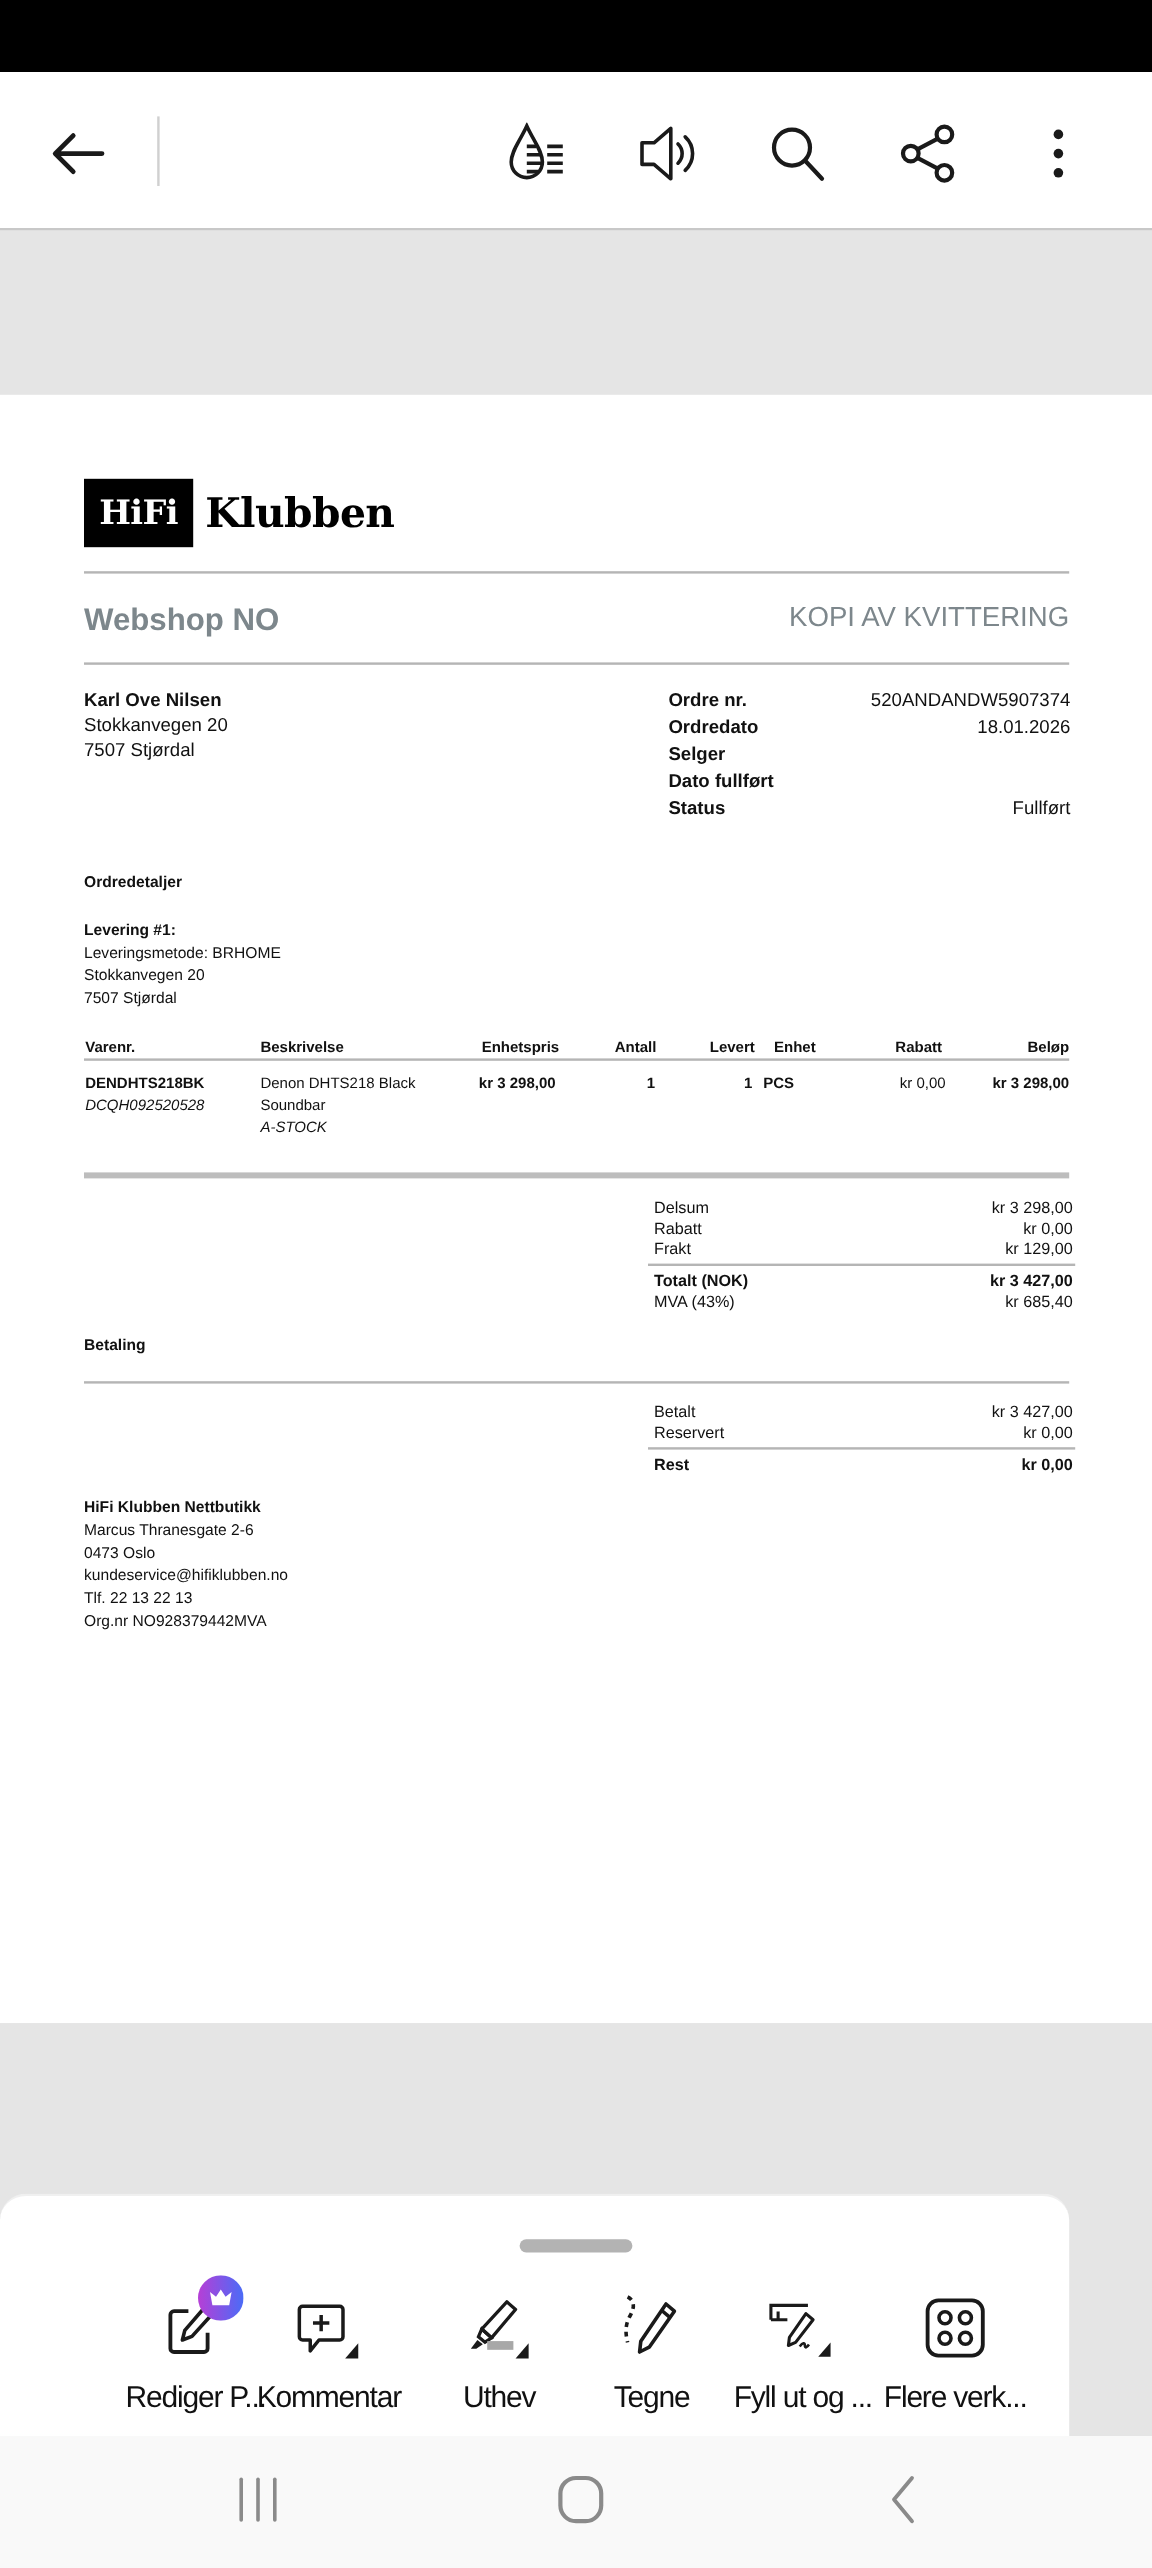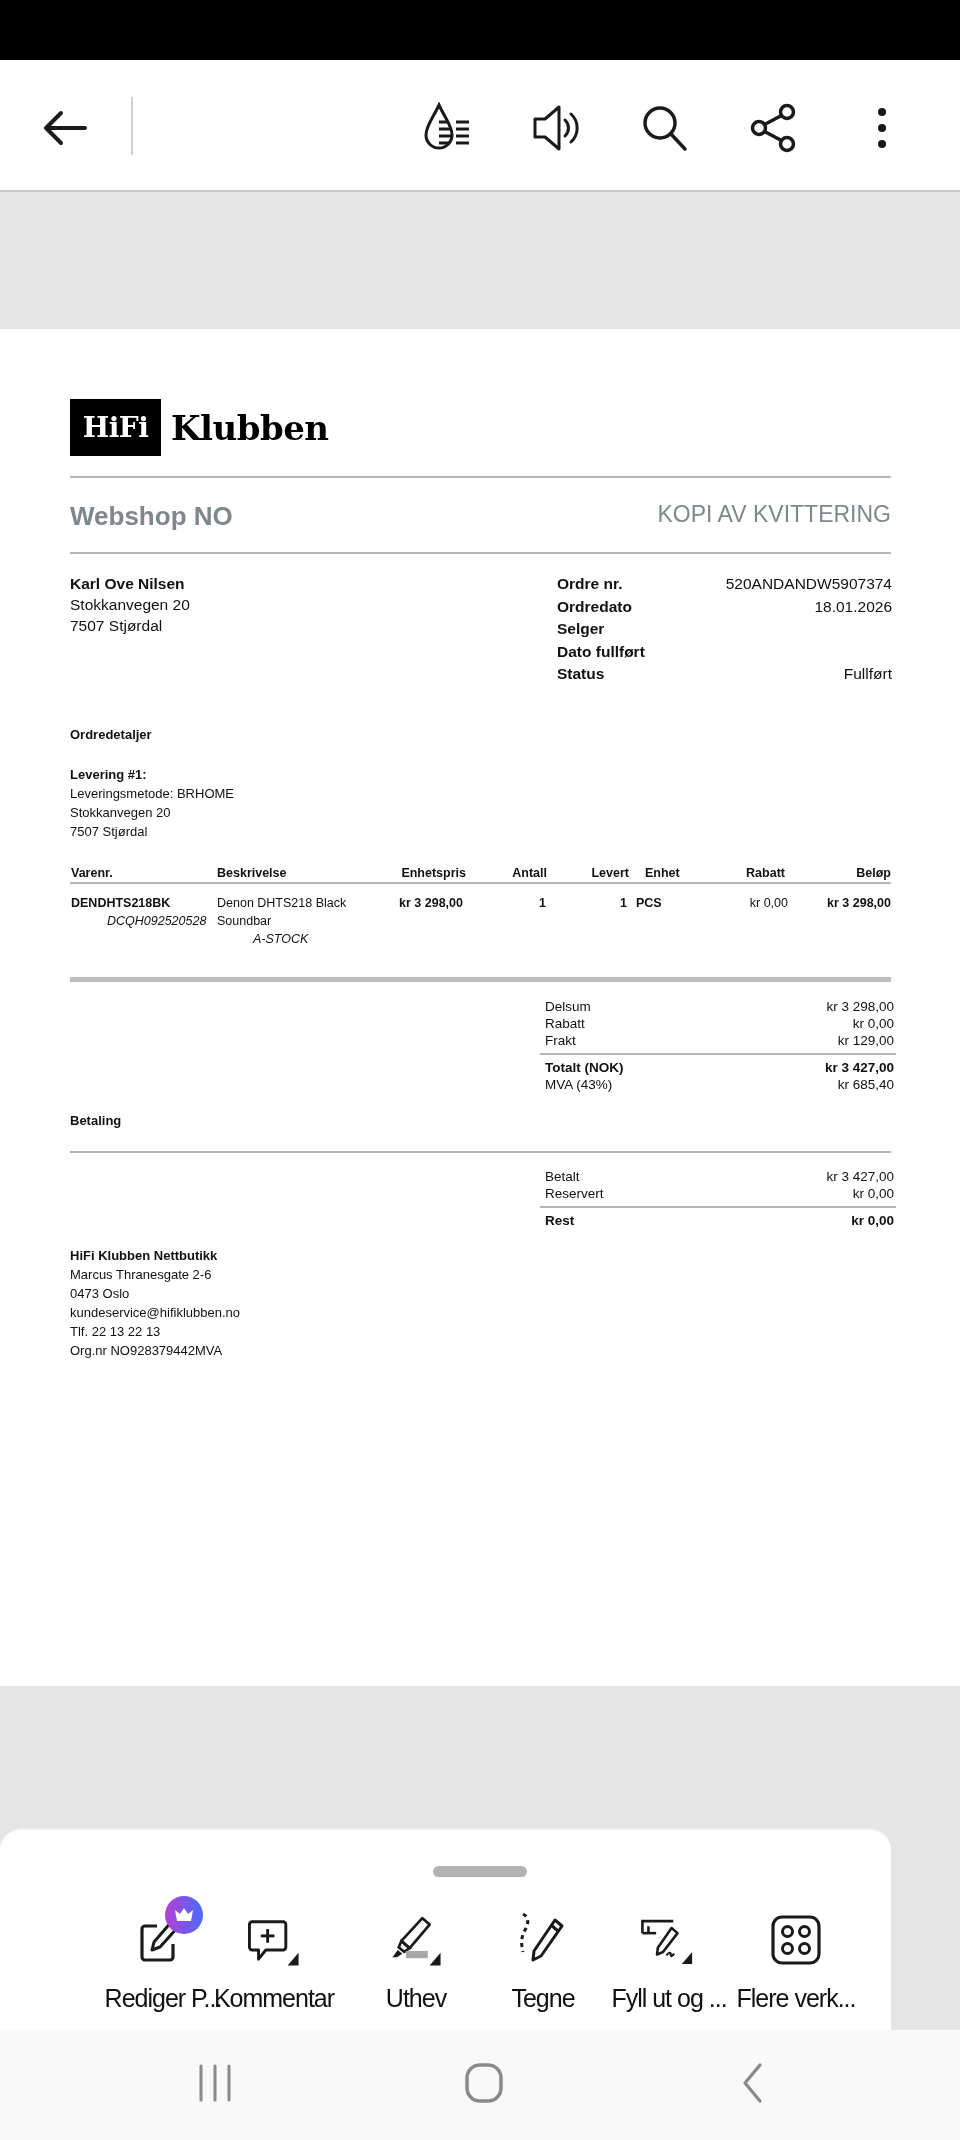--- a/index.html
+++ b/index.html
@@ -31,21 +31,21 @@
   .deliv { position: absolute; left: 70px; top: 436px; font-size: 13px; line-height: 19px; }
   .deliv .b { font-weight: bold; }
 
   .table { position: absolute; left: 70px; top: 533px; width: 821px; font-size: 12.5px; }
   .thead { position: relative; height: 22px; border-bottom: 2px solid #b5b5b5; font-weight: bold; }
   .tbody { position: relative; height: 70px; }
   .c { position: absolute; white-space: nowrap; }
   .thead .c { top: 4px; }
   .tbody .c { top: 10px; line-height: 18px; }
   .r { text-align: right; }
-  .it { font-style: italic; margin-left: 36px; }
+  .it { font-style: italic; }
   .bd { font-weight: bold; }
 
   .totals { position: absolute; left: 540px; width: 356px; font-size: 13.5px; }
   .trow { display: flex; justify-content: space-between; height: 17px; line-height: 17px; padding: 0 2px 0 5px; gap: 20px; }
   .tsep { height: 2px; background: #b5b5b5; margin: 4px 0 4px 0; }
 
   .footer-addr { position: absolute; left: 70px; top: 917px; font-size: 13px; line-height: 19px; }
   .footer-addr .b { font-weight: bold; }
 
   .sheet { position: absolute; left: 0; top: 1828px; width: 891px; height: 202px; background: #fff; border-radius: 22px 22px 0 0; border-top: 2px solid #f0f0f0; }

